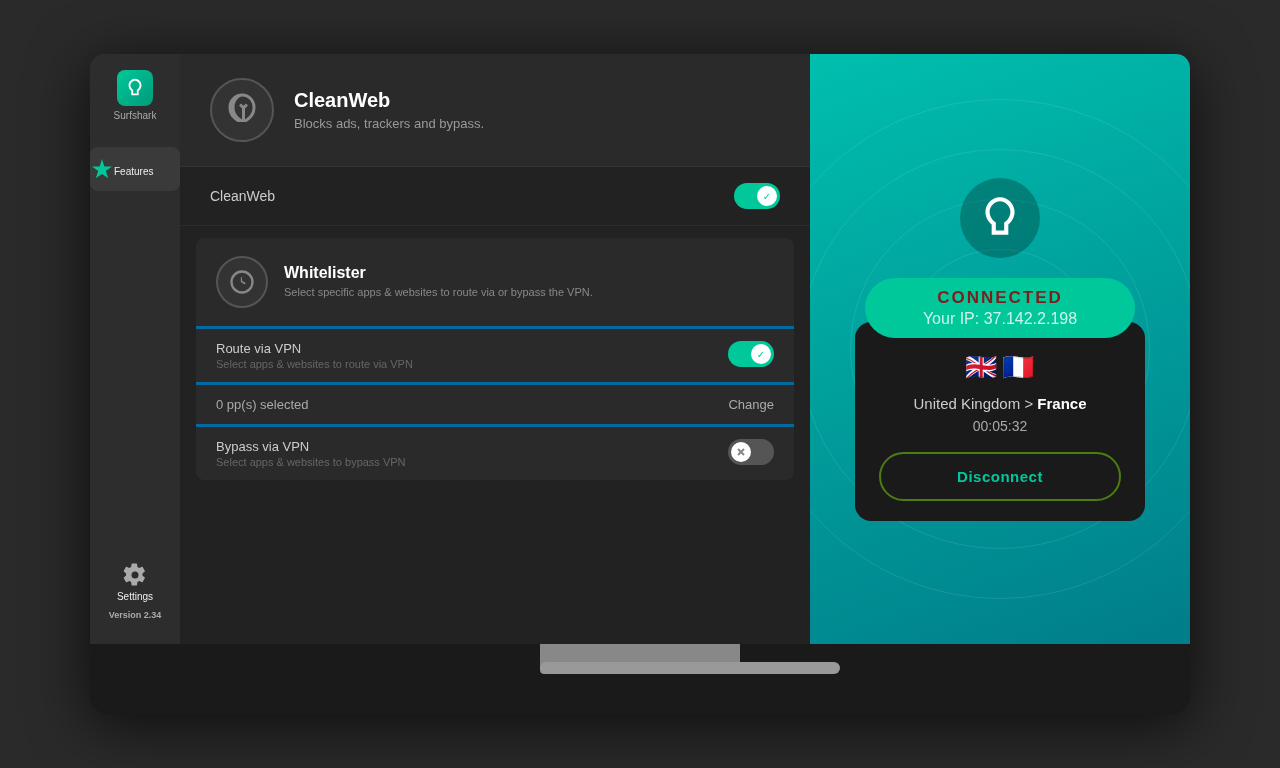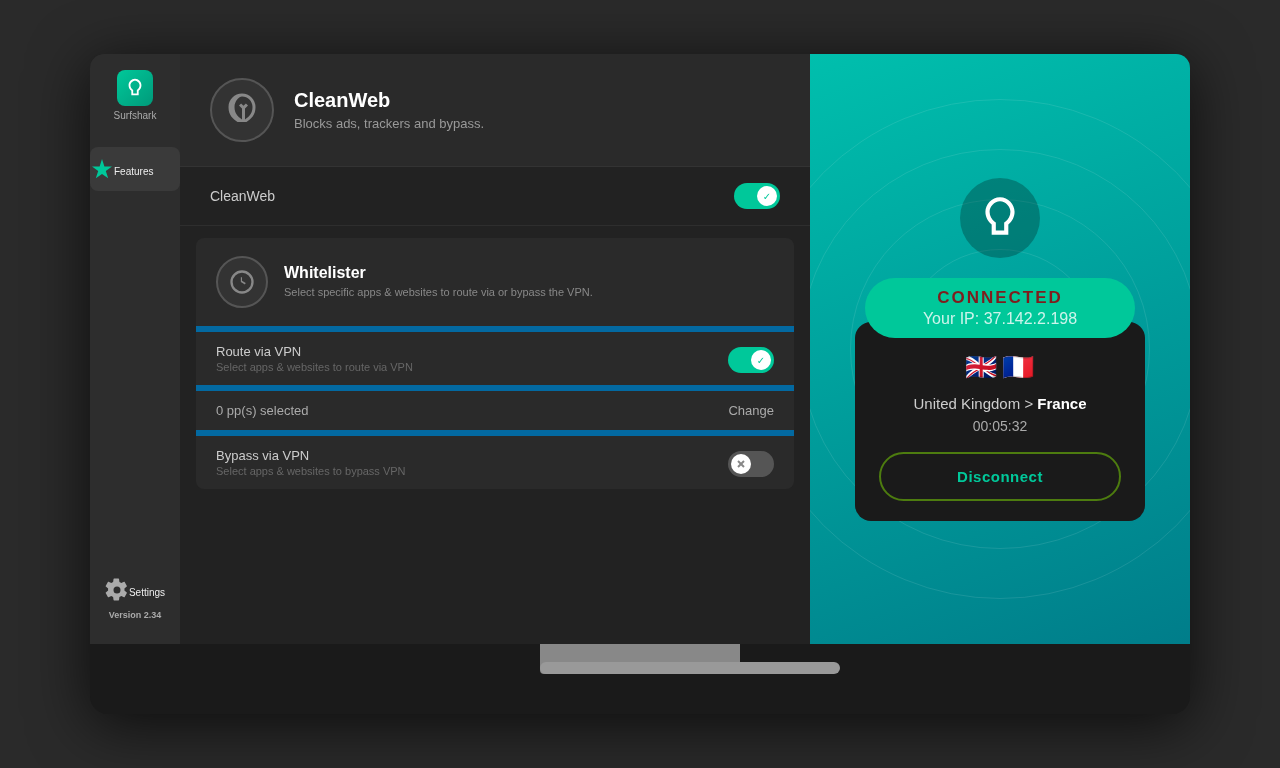--- a/index.html
+++ b/index.html
@@ -117,21 +117,21 @@
     .sidebar-item-label {
       color: #eee;
       font-size: 10px;
       margin-top: 4px;
     }
 
     .sidebar-spacer { flex: 1; }
 
     .settings-item {
       display: flex;
-      flex-direction: row;
+      flex-direction: column;
       align-items: center;
       margin-bottom: 8px;
       cursor: pointer;
     }
 
     .version-text {
       color: #666;
       font-size: 9px;
       margin-top: auto;
       padding-bottom: 8px;
@@ -276,24 +276,24 @@
       margin-bottom: 3px;
     }
     .section-header-text p {
       color: #888;
       font-size: 11px;
       line-height: 1.4;
     }
 
     .sub-row {
       display: flex;
-      align-items: flex-end;
+      align-items: flex-start;
       justify-content: space-between;
       padding: 12px 20px;
-      border-top: 6px solid #0369a1;
+      border-top: 3px solid #0369a1;
     }
 
     .sub-row-left .sub-label {
       color: #ccc;
       font-size: 13px;
     }
     .sub-row-left .sub-desc {
       color: #666;
       font-size: 11px;
       margin-top: 2px;

